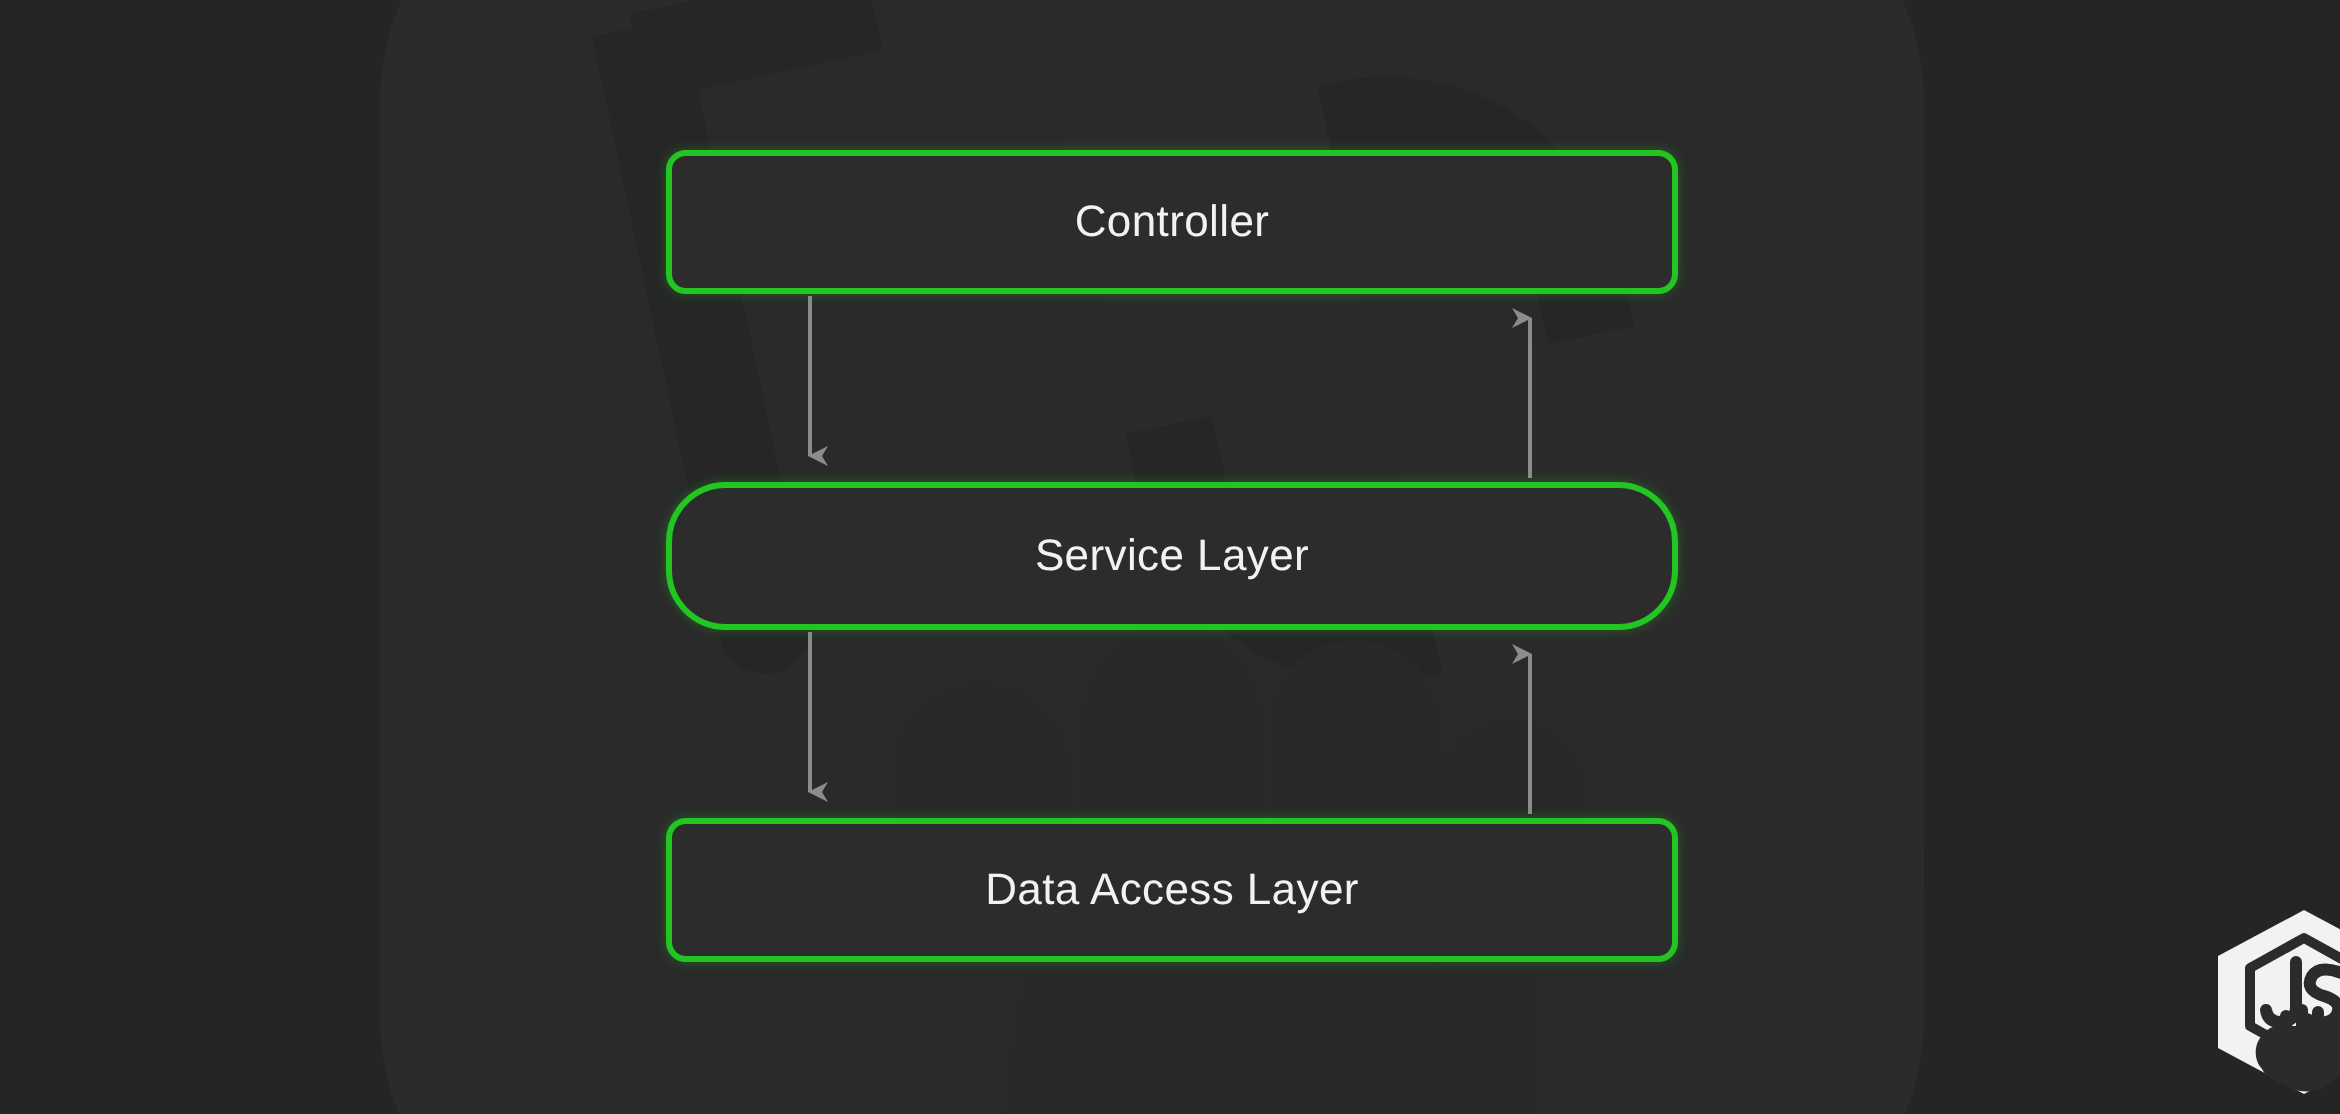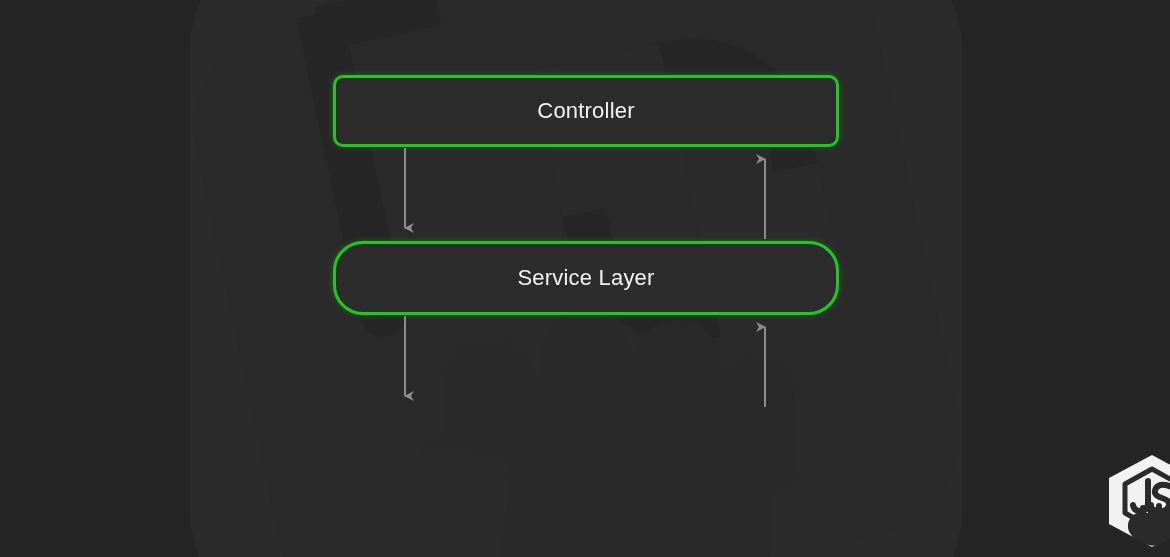--- a/index.html
+++ b/index.html
@@ -210,20 +210,23 @@
   </svg>
 
   <div class="node" style="left:333px; top:75px; width:506px; height:72px;">
     <span class="node-label">Controller</span>
   </div>
 
   <div class="node" style="left:333px; top:241px; width:506px; height:74px;border-radius:30px;">
     <span class="node-label">Service Layer</span>
   </div>
 
+  <div class="node" style="left:333px; top:409px; width:506px; height:72px;">
+    <span class="node-label">Data Access Layer</span>
+  </div>
 
   <svg class="badge" viewBox="0 0 100 100" xmlns="http://www.w3.org/2000/svg">
     <polygon points="50,4 93,27 93,73 50,96 7,73 7,27" fill="#f2f2f2"></polygon>
     <g fill="none" stroke="#2b2b2b" stroke-width="5" stroke-linejoin="round">
       <polygon points="50,18 77,33 77,62 50,77 23,62 23,33"></polygon>
     </g>
     <path d="M46,30 L46,52 Q46,60 38,60 Q32,60 31,54" fill="none" stroke="#2b2b2b" stroke-width="6" stroke-linecap="round" stroke-linejoin="round"></path>
     <path d="M70,36 Q58,31 54,37 Q50,44 60,47 Q70,50 66,57 Q61,63 50,58" fill="none" stroke="#2b2b2b" stroke-width="6" stroke-linecap="round" stroke-linejoin="round"></path>
     <g fill="#2b2b2b">
       <path d="M36,62 q-6,1 -7,7 l-1,9 q0,8 7,11 l8,4 q10,4 18,-1 l6,-4 q5,-3 5,-9 l0,-12 q0,-5 -5,-5 z"></path>

